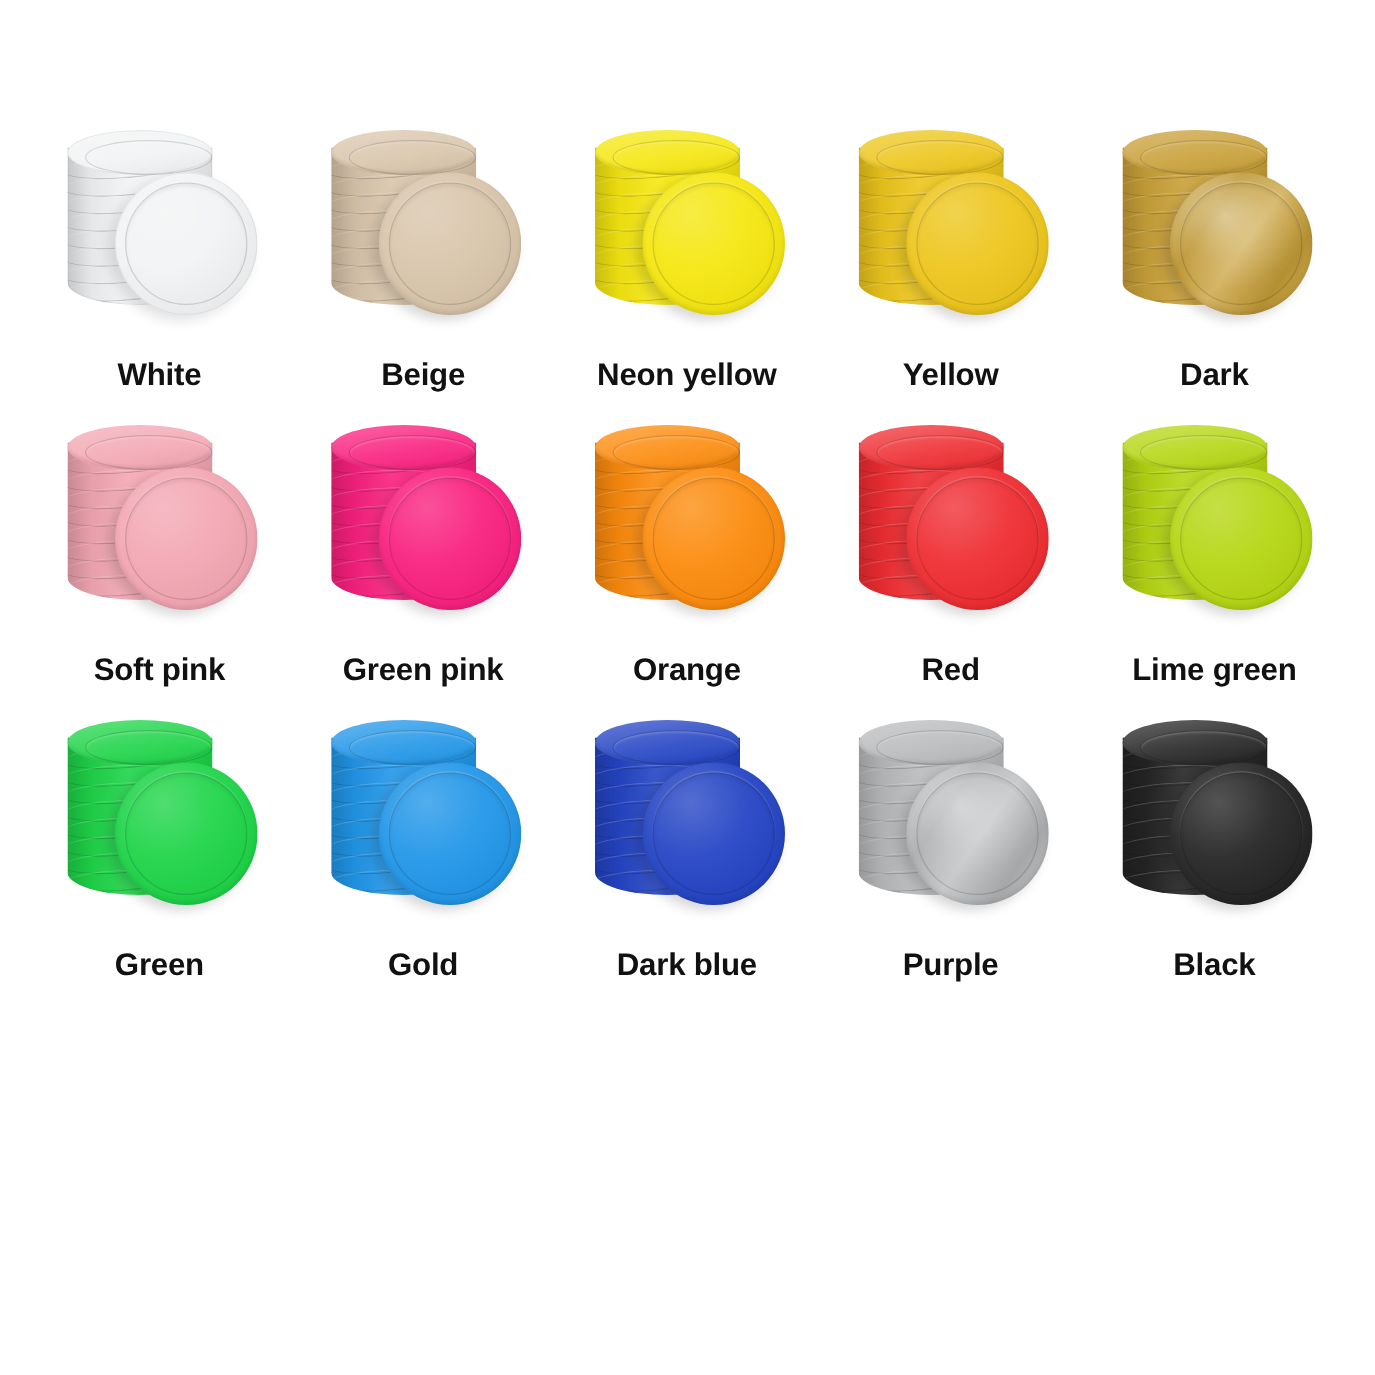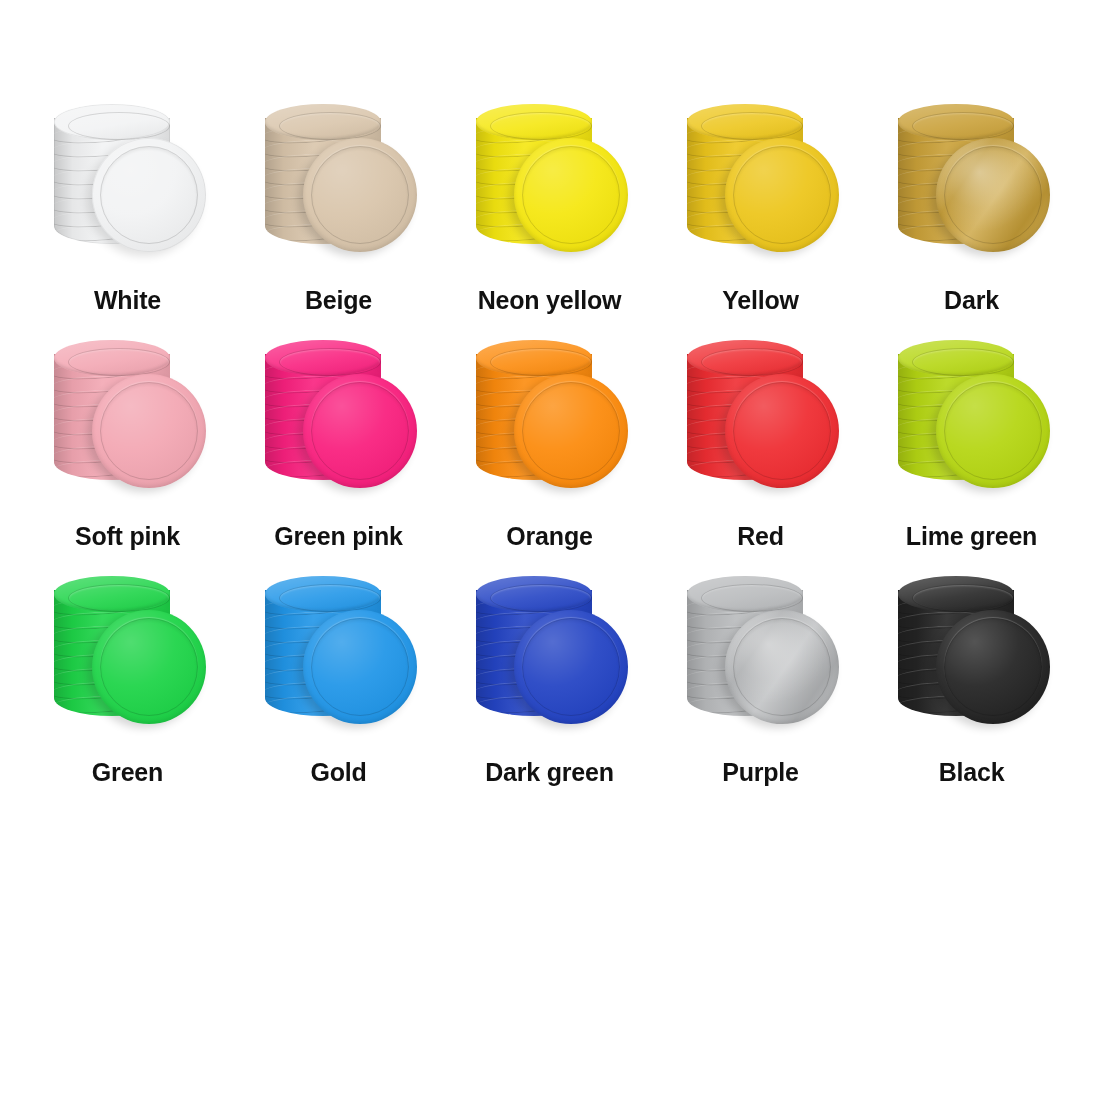--- a/index.html
+++ b/index.html
@@ -463,21 +463,21 @@
           <div class="ridge" style="top: 90px;"></div>
           <div class="ridge" style="top: 104px;"></div>
         </div>
         <div class="stack-top">
           <div class="stack-top-rim"></div>
         </div>
         <div class="front-disc">
           <div class="front-disc-rim"></div>
         </div>
       </div>
-      <div class="swatch-label">Dark green</div>
+      <div class="swatch-label">Dark blue</div>
     </div>
     <div class="swatch-cell">
       <div class="stack-art metallic" style="--c: #B8BABC;">
         <div class="stack-body"></div>
         <div class="stack-ridges">
           <div class="ridge" style="top: 6px;"></div>
           <div class="ridge" style="top: 20px;"></div>
           <div class="ridge" style="top: 34px;"></div>
           <div class="ridge" style="top: 48px;"></div>
           <div class="ridge" style="top: 62px;"></div>

